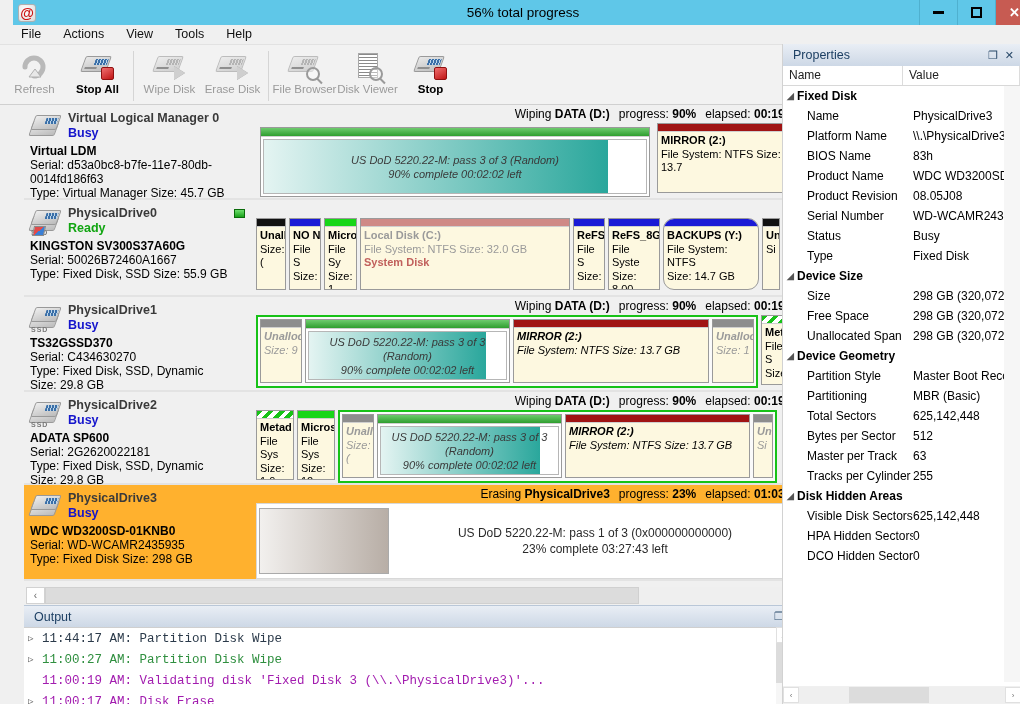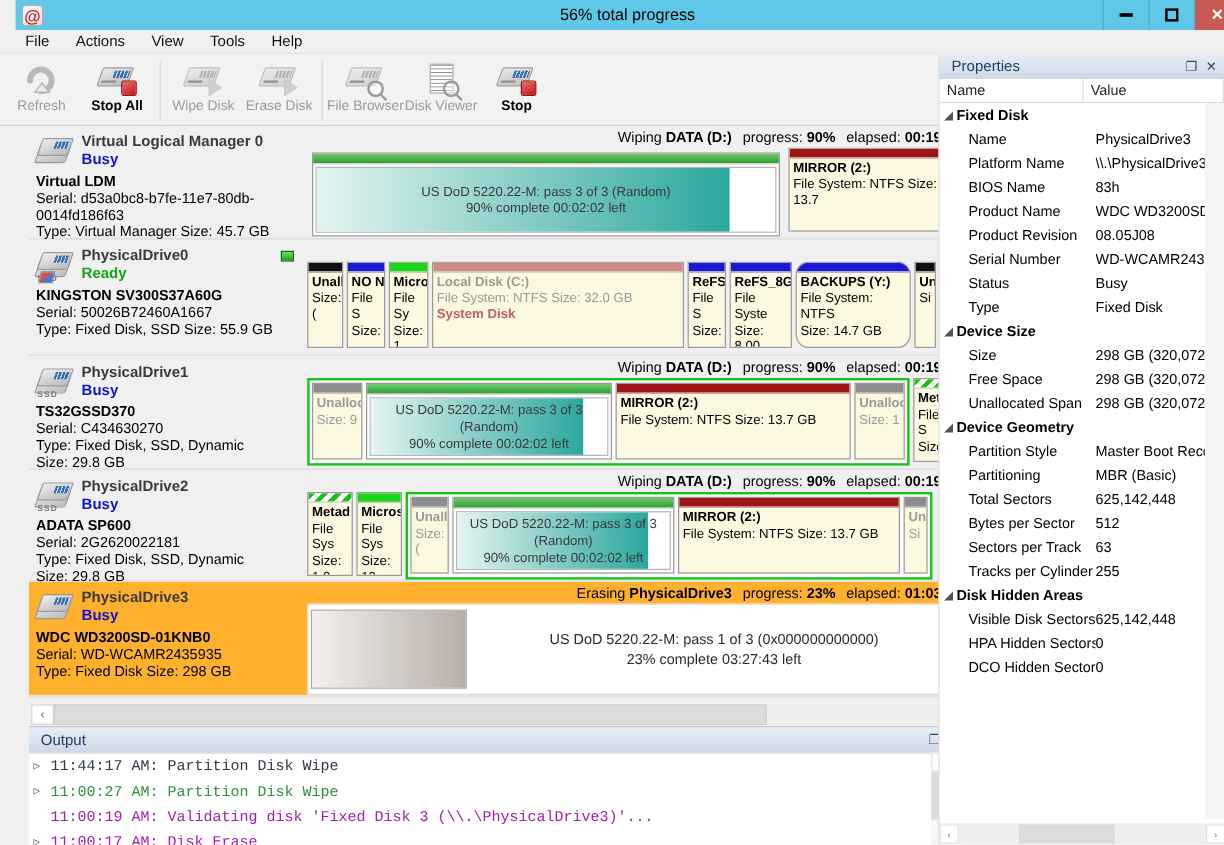--- a/index.html
+++ b/index.html
@@ -125,21 +125,21 @@
 
   
   .map-col { flex:1; min-width:0; padding:0; position:relative; }
   .map-status {
     height:18px; display:flex; align-items:center; justify-content:flex-end;
     font-size:12px; padding-right:4px; gap:9px; white-space:nowrap; overflow:hidden;
   }
   .map-status b { font-weight:bold; }
   .map-body { height:76px; display:flex; gap:3px; padding:0 0 3px 2px; overflow:hidden; }
 
-  .grp { display:flex; gap:3px; padding:2px; border:2px solid transparent; flex:none; }
+  .grp { display:flex; gap:3px; padding:2px; border:2px solid transparent; flex:none;font-style:italic; }
   .grp.active { border-color:#17c217; background:#fafafa;justify-content:flex-end; }
 
   .part {
     border:1px solid #9a9a9a; background:#fdf8e0; flex:none;
     display:flex; flex-direction:column; overflow:hidden; position:relative;
   }
   .part .bar { height:8px; flex:none; border-bottom:1px solid #cfcfcf; }
   .part .ptxt { padding:2px 3px 0 3px; font-size:11px; line-height:13.5px; overflow:hidden; }
   .part .pname { font-weight:bold; white-space:nowrap; }
   .part.sysdisk .ptxt { color:#9a9a9a; }
@@ -771,21 +771,21 @@
         </div>
         <div class="prow child">
           <span class="pn">Total Sectors</span>
           <span class="pv">625,142,448</span>
         </div>
         <div class="prow child">
           <span class="pn">Bytes per Sector</span>
           <span class="pv">512</span>
         </div>
         <div class="prow child">
-          <span class="pn">Sectors per Track</span>
+          <span class="pn">Master per Track</span>
           <span class="pv">63</span>
         </div>
         <div class="prow child">
           <span class="pn">Tracks per Cylinder</span>
           <span class="pv">255</span>
         </div>
         <div class="prow group">
           <span class="tri">◢</span>
           <span class="pn">Disk Hidden Areas</span>
           <span class="pv"></span>

